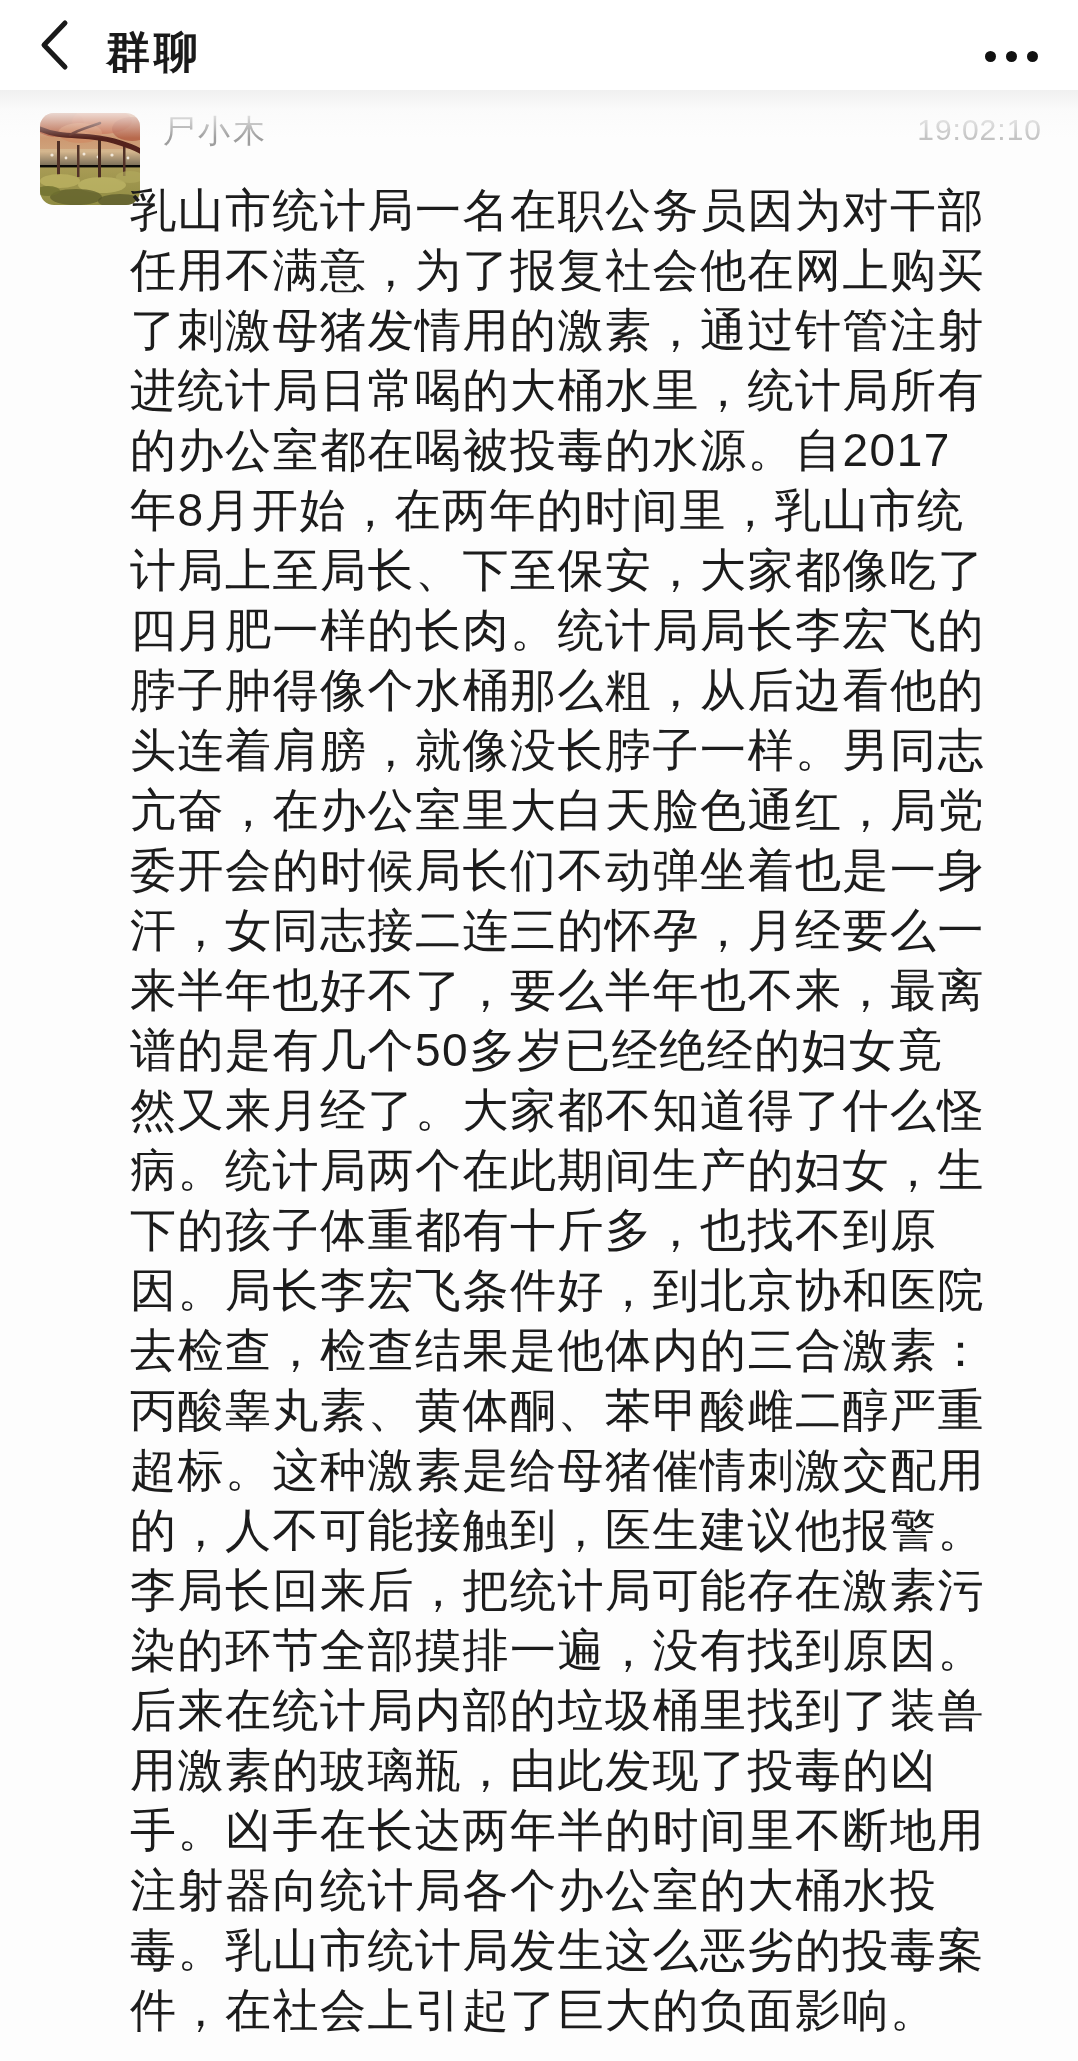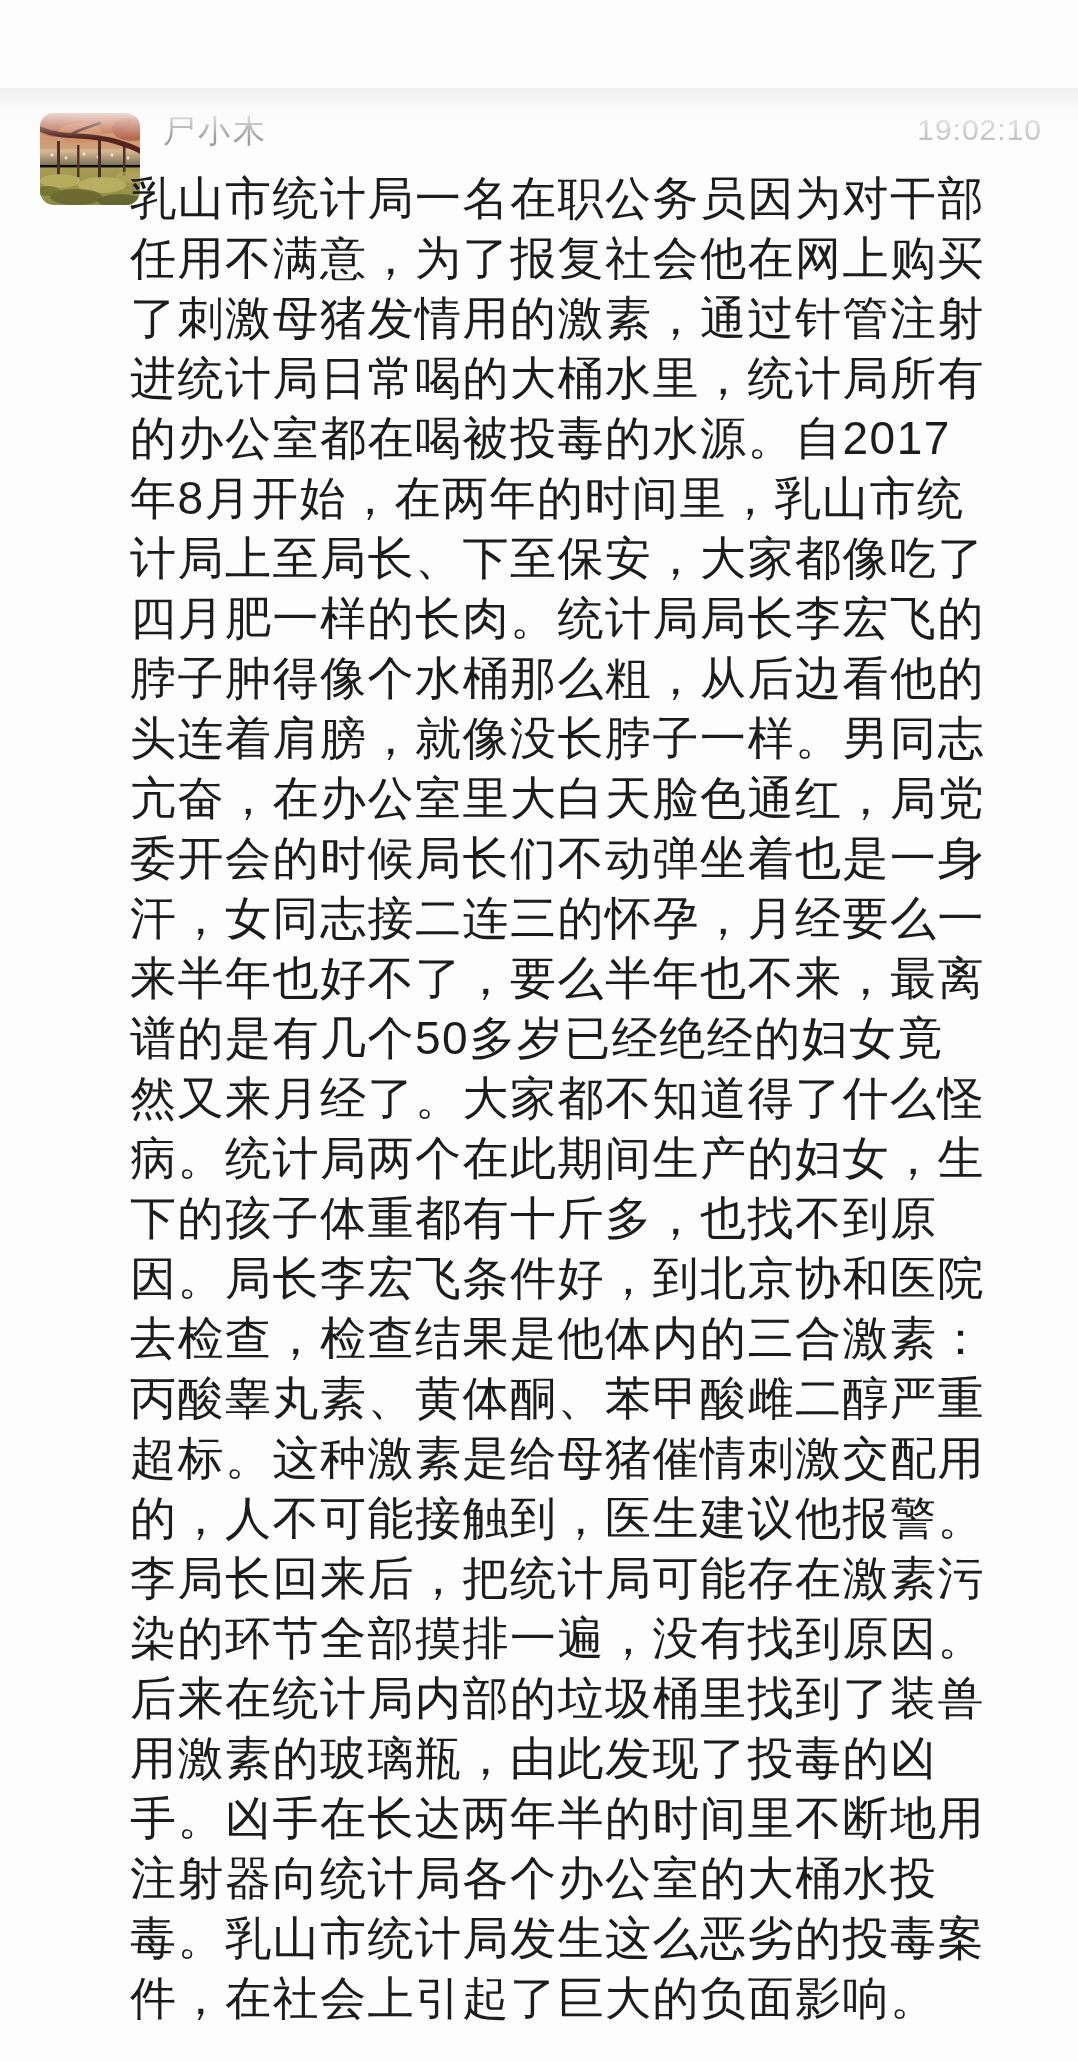--- a/index.html
+++ b/index.html
@@ -99,38 +99,55 @@
     position: absolute;
     right: 36px; top: 112px;
     font-size: 30px;
     color: #c3c3c3;
     letter-spacing: 1px;
     line-height: 1.2;
   }
 
   .bubble {
     position: absolute;
-    left: 130px; top: 168px;
+    left: 130px; top: 180px;
     width: 880px;
     background: transparent;
   }
   .msg-text {
     font-size: 46px;
     line-height: 60px;
     letter-spacing: 1.5px;
     color: #1c1c1c;
     white-space: pre-line;
     word-break: break-all;
   }
 </style>
 </head>
 <body>
 
 <div class="screen">
 
+  <div class="header">
+    <button class="back-btn">
+      <span>
+        <svg width="30" height="52" viewBox="0 0 30 52">
+          <polyline points="26,4 5,26 26,48" fill="none" stroke="#1a1a1a" stroke-width="5" stroke-linecap="round" stroke-linejoin="round"></polyline>
+        </svg>
+      </span>
+    </button>
+    <div class="title">群聊</div>
+    <button class="more-btn">
+      <span class="dots">
+          <i></i>
+          <i></i>
+          <i></i>
+        </span>
+    </button>
+  </div>
 
   <div class="smudge"></div>
   <div class="wash"></div>
 
   <div class="avatar">
     <svg width="100" height="92" viewBox="0 0 100 92">
       <defs>
         <linearGradient id="bg" x1="0" y1="0" x2="0" y2="1">
           <stop offset="0" stop-color="#c8825d"></stop>
           <stop offset="0.42" stop-color="#cfa47c"></stop>

